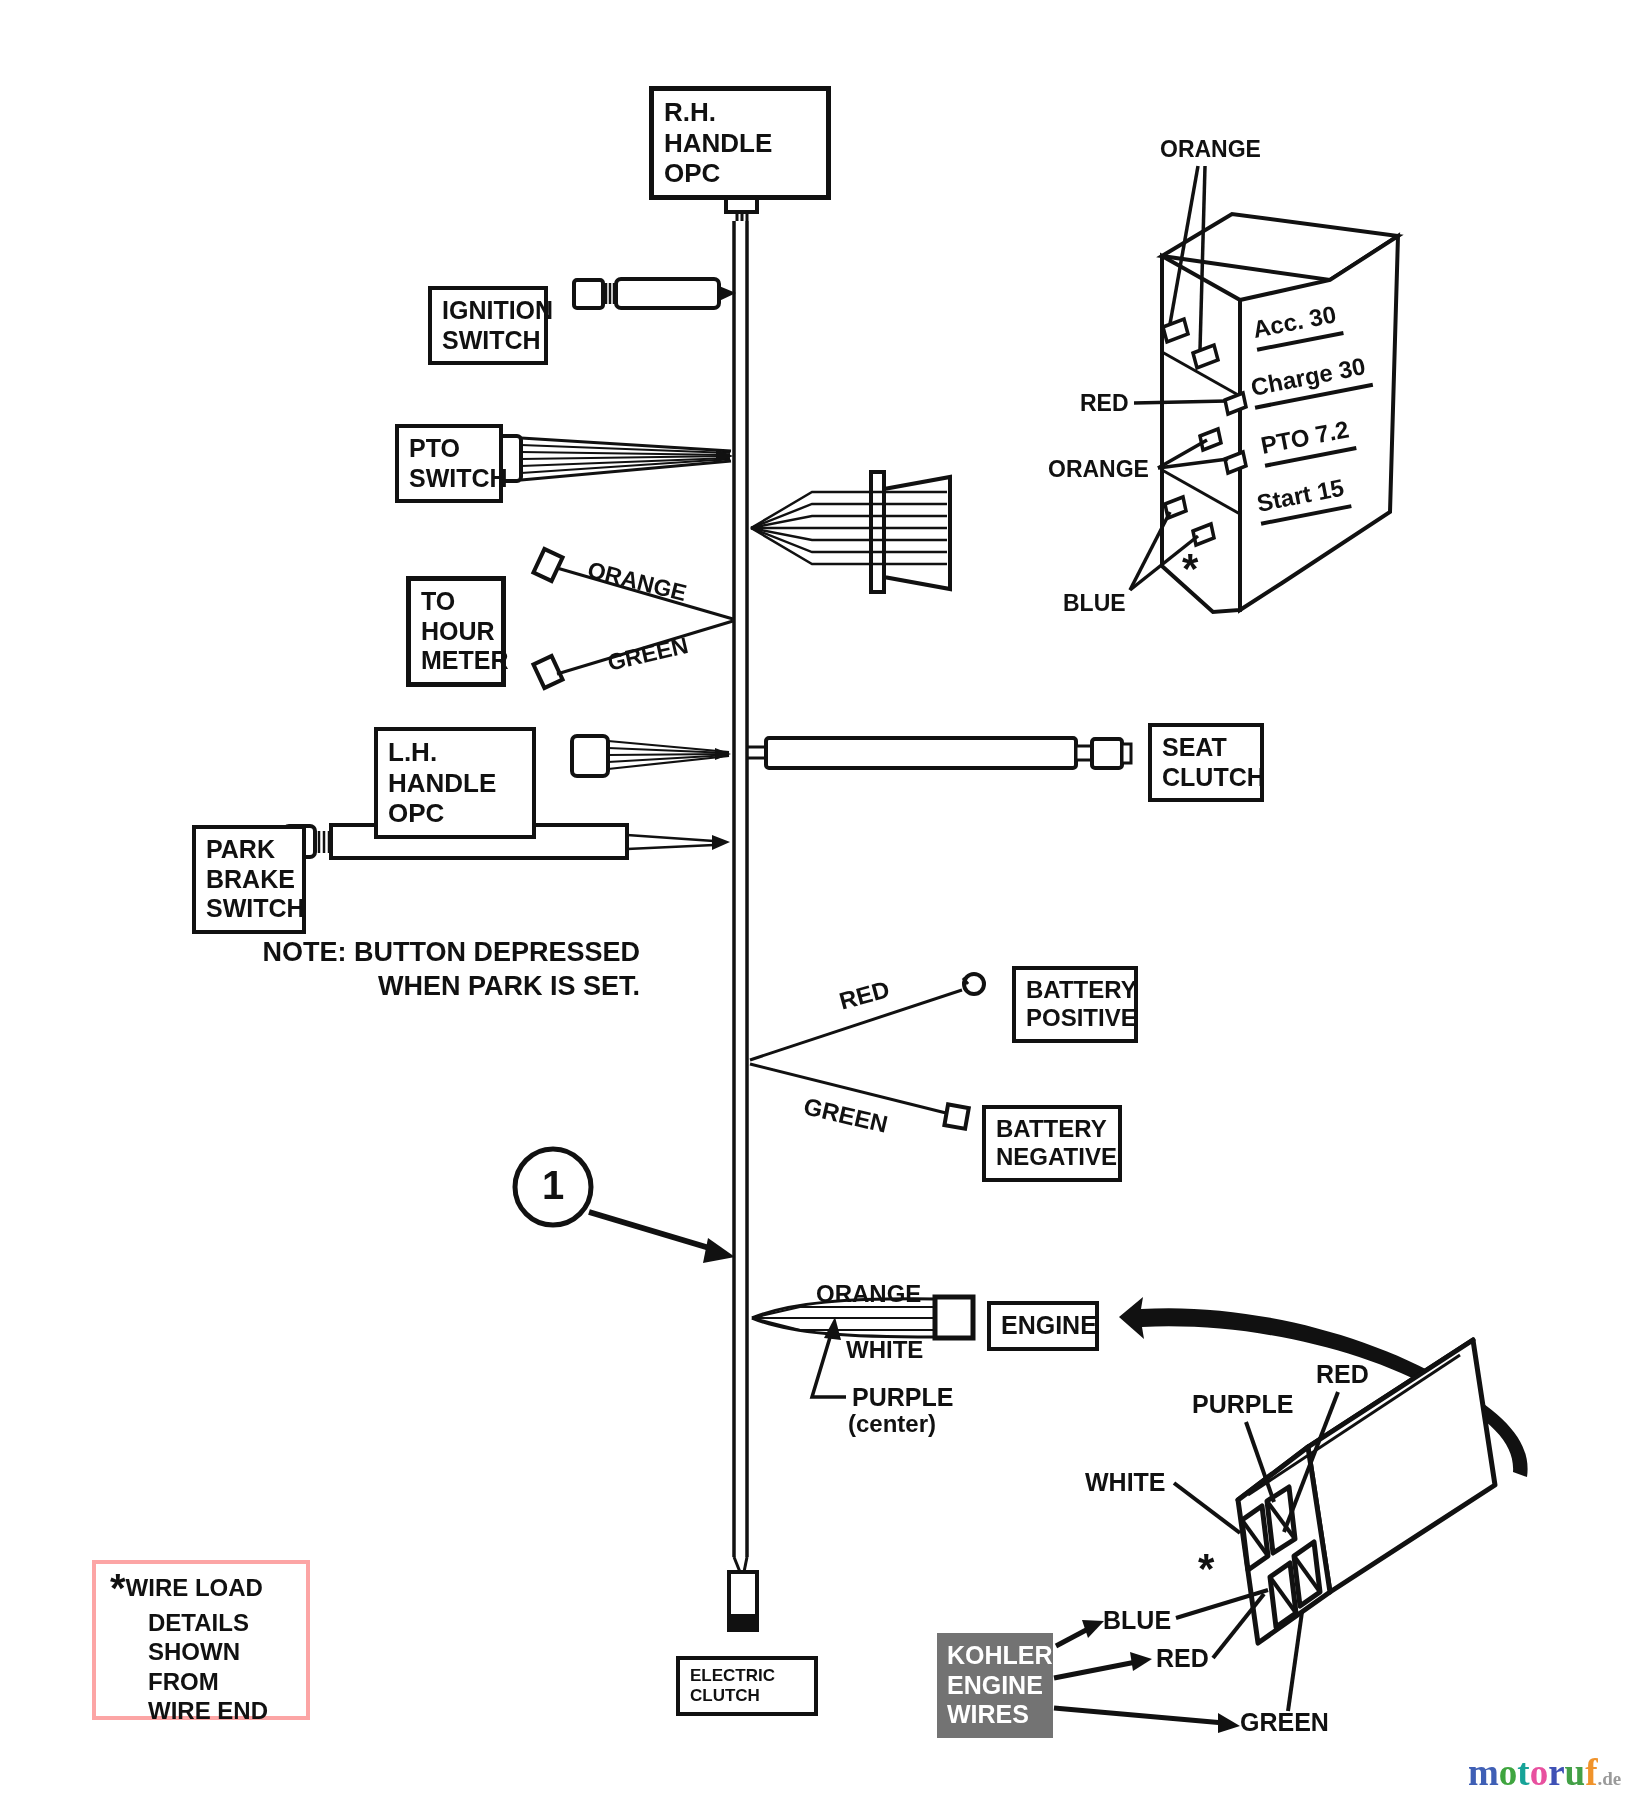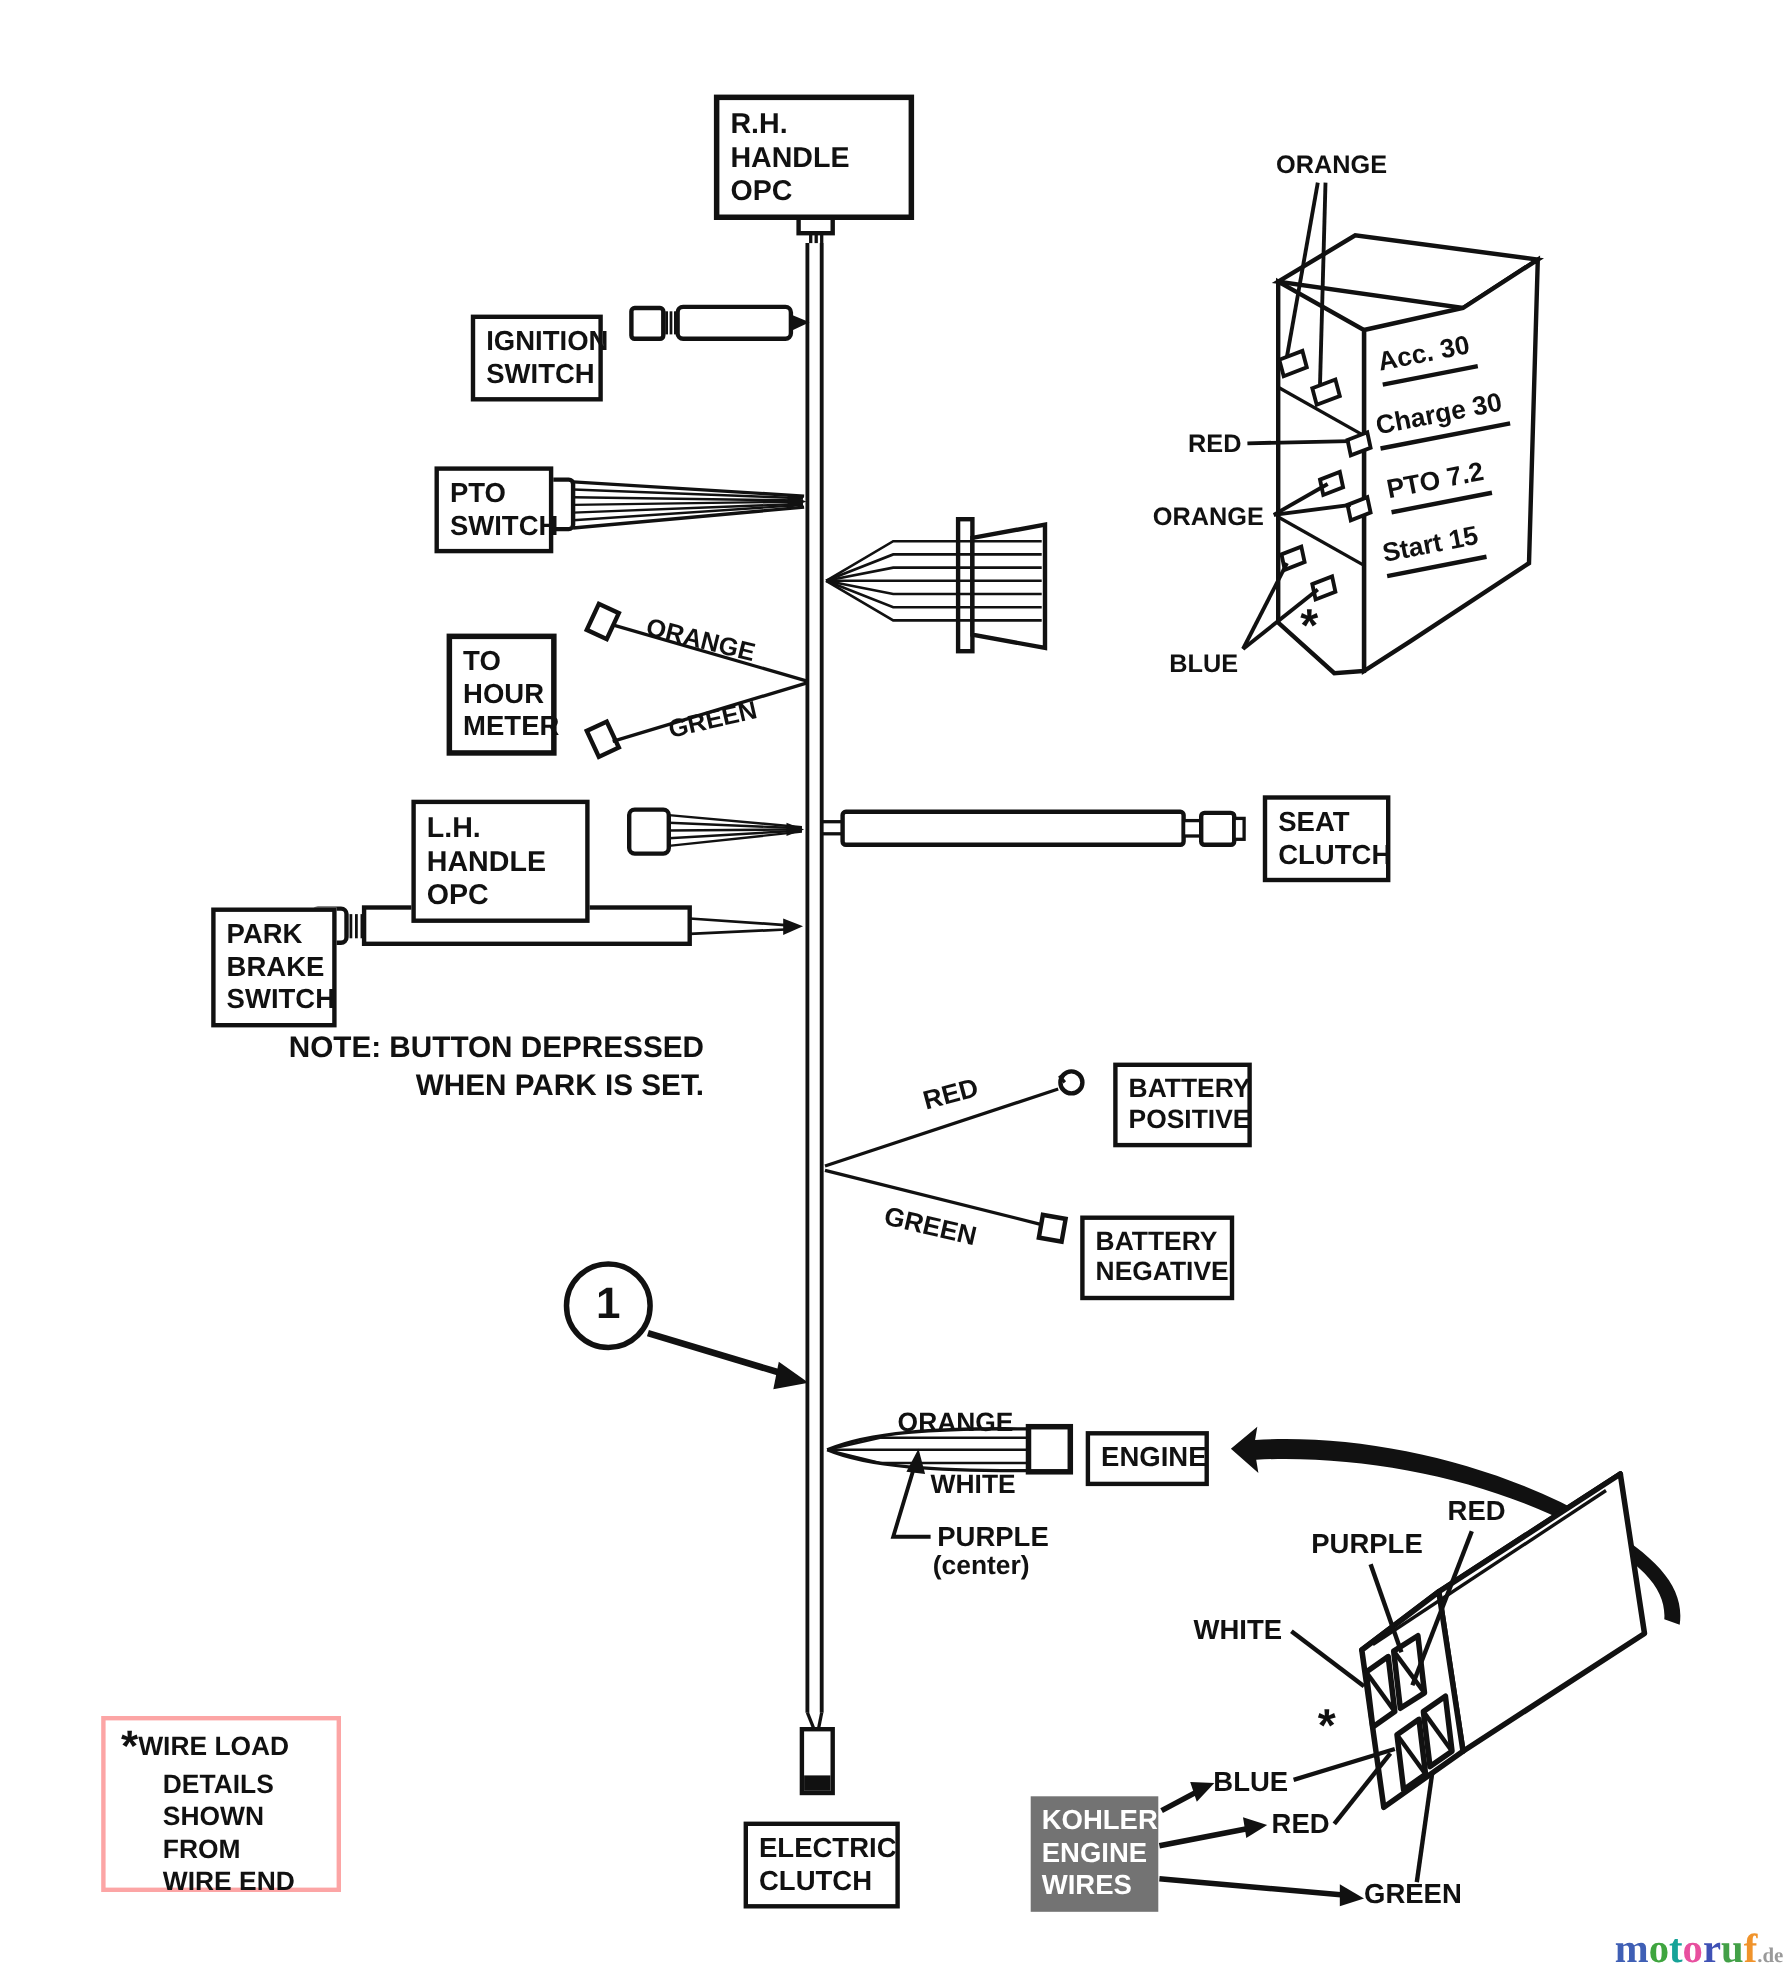--- a/index.html
+++ b/index.html
@@ -225,21 +225,21 @@
 SWITCH</div>
 
   <div class="box" style="left:1012px;top:966px;width:126px;font-size:24px;">BATTERY
 POSITIVE</div>
 
   <div class="box" style="left:982px;top:1105px;width:140px;font-size:24px;">BATTERY
 NEGATIVE</div>
 
   <div class="box" style="left:987px;top:1301px;width:112px;font-size:25px;">ENGINE</div>
 
-  <div class="box" style="left:676px;top:1656px;width:142px;font-size:25px;">ELECTRIC
+  <div class="box" style="left:676px;top:1656px;width:142px;font-size:17px;">ELECTRIC
 CLUTCH</div>
 
   <div class="box inverse" style="left:937px;top:1633px;width:116px;font-size:25px;padding:8px 10px;">KOHLER
 ENGINE
 WIRES</div>
 
   <div class="note" style="left:196px;top:936px;width:444px;text-align:right;">NOTE: BUTTON DEPRESSED
 WHEN PARK IS SET.</div>
 
   <div class="wload" style="left:92px;top:1560px;width:218px;height:160px;">

